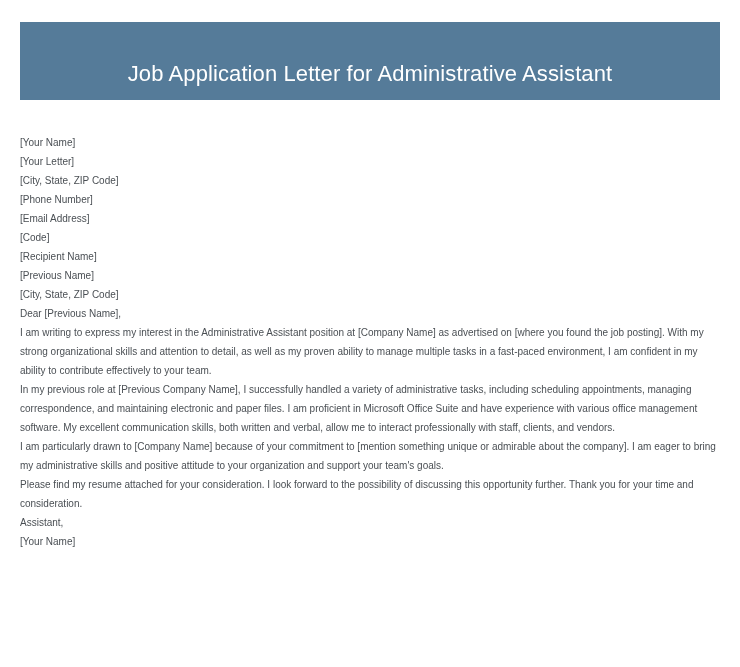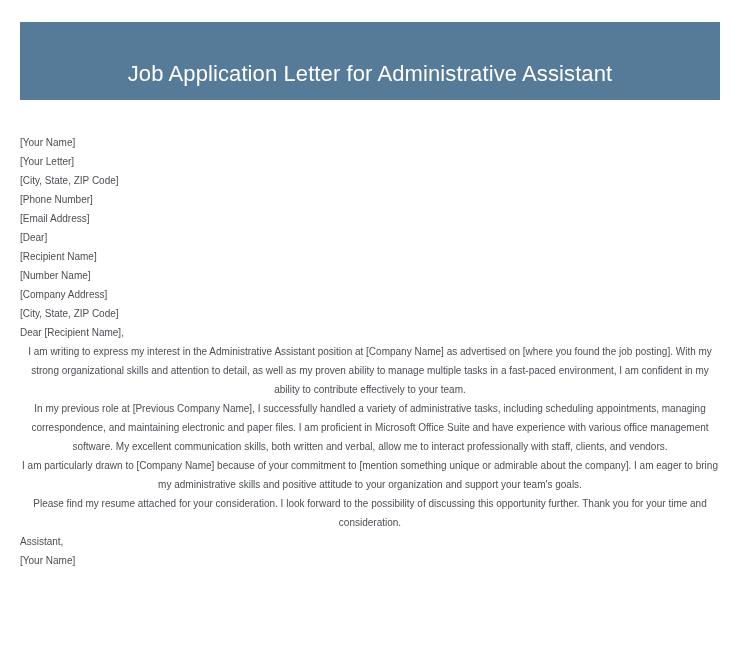--- a/index.html
+++ b/index.html
@@ -70,21 +70,21 @@
   }
 
   .salutation {
     display: block;
     margin: 0;
   }
 
   .letter-para {
     margin: 0;
     padding: 0;
-    text-align: center;
+    text-align: left;
   }
 
   .closing-line {
     display: block;
     margin: 0;
   }
 </style>
 </head>
 <body>
 
@@ -98,31 +98,30 @@
 
     <div class="addr-block">
       <span class="addr-line">[Your Name]</span>
       <span class="addr-line">[Your Letter]</span>
       <span class="addr-line">[City, State, ZIP Code]</span>
       <span class="addr-line">[Phone Number]</span>
       <span class="addr-line">[Email Address]</span>
     </div>
 
     <div class="addr-block">
-      <span class="addr-line">[Dear]</span>
+      <span class="addr-line">[Code]</span>
     </div>
 
     <div class="addr-block">
       <span class="addr-line">[Recipient Name]</span>
-      <span class="addr-line">[Number Name]</span>
-      <span class="addr-line">[Company Address]</span>
+      <span class="addr-line">[Previous Name]</span>
       <span class="addr-line">[City, State, ZIP Code]</span>
     </div>
 
-    <div class="salutation">Dear [Recipient Name],</div>
+    <div class="salutation">Dear [Previous Name],</div>
 
     <p class="letter-para">I am writing to express my interest in the Administrative Assistant position at [Company Name] as advertised on [where you found the job posting]. With my strong organizational skills and attention to detail, as well as my proven ability to manage multiple tasks in a fast-paced environment, I am confident in my ability to contribute effectively to your team.</p>
     <p class="letter-para">In my previous role at [Previous Company Name], I successfully handled a variety of administrative tasks, including scheduling appointments, managing correspondence, and maintaining electronic and paper files. I am proficient in Microsoft Office Suite and have experience with various office management software. My excellent communication skills, both written and verbal, allow me to interact professionally with staff, clients, and vendors.</p>
     <p class="letter-para">I am particularly drawn to [Company Name] because of your commitment to [mention something unique or admirable about the company]. I am eager to bring my administrative skills and positive attitude to your organization and support your team's goals.</p>
     <p class="letter-para">Please find my resume attached for your consideration. I look forward to the possibility of discussing this opportunity further. Thank you for your time and consideration.</p>
 
     <div class="closing-line">Assistant,</div>
     <div class="closing-line">[Your Name]</div>
 
   </div>

